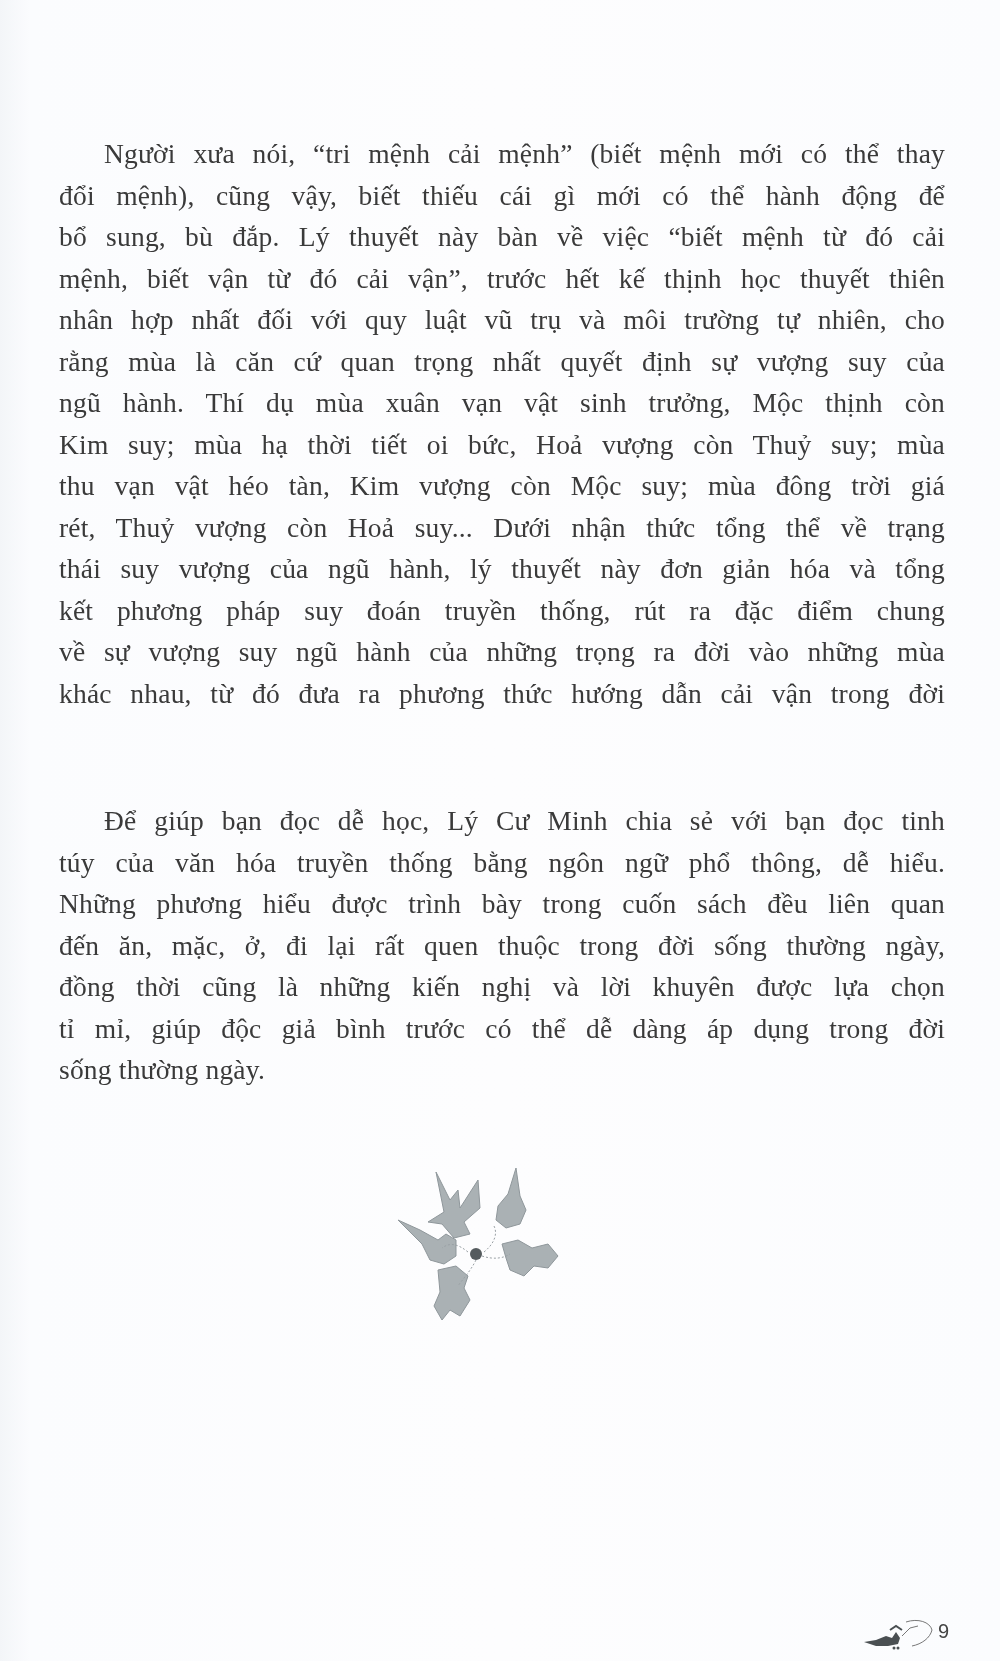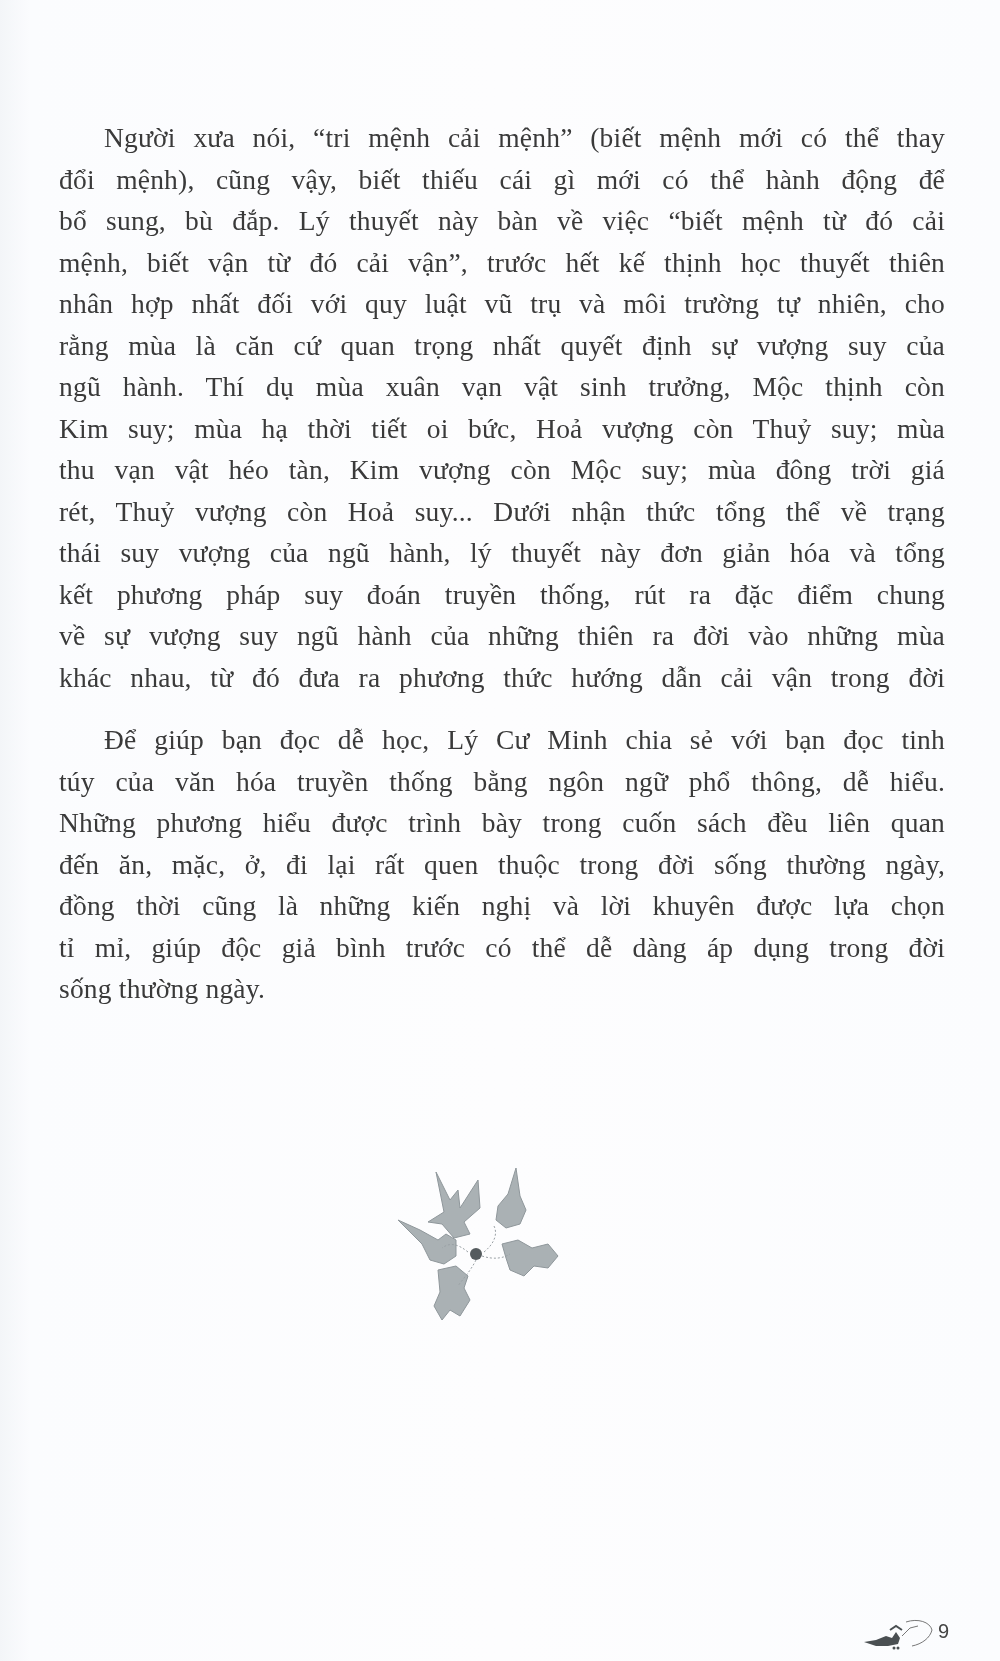--- a/index.html
+++ b/index.html
@@ -21,23 +21,24 @@
     width: 1000px; height: 1661px;
     background: linear-gradient(90deg, #f3f5f8 0px, #fbfcfe 30px, #fdfdfe 500px, #fbfcfe 1000px);
   }
   .text-block {
     position: absolute;
     left: 59px;
     width: 886px;
     font-family: "Liberation Serif", "DejaVu Serif", serif;
     font-size: 27.5px;
     letter-spacing: 0.2px;
+    margin-top: 16px;
   }
   .paragraph-1 { top: 117px; }
-  .paragraph-2 { top: 719px; }
+  .paragraph-2 { top: 784px; }
   .line {
     height: 41.5px;
     line-height: 41.5px;
     white-space: nowrap;
     text-align: justify;
     text-align-last: justify;
     display: block;
   }
   .line.last {
     text-align-last: left;
@@ -79,21 +80,21 @@
     <span class="line">bổ sung, bù đắp. Lý thuyết này bàn về việc “biết mệnh từ đó cải</span>
     <span class="line">mệnh, biết vận từ đó cải vận”, trước hết kế thịnh học thuyết thiên</span>
     <span class="line">nhân hợp nhất đối với quy luật vũ trụ và môi trường tự nhiên, cho</span>
     <span class="line">rằng mùa là căn cứ quan trọng nhất quyết định sự vượng suy của</span>
     <span class="line">ngũ hành. Thí dụ mùa xuân vạn vật sinh trưởng, Mộc thịnh còn</span>
     <span class="line">Kim suy; mùa hạ thời tiết oi bức, Hoả vượng còn Thuỷ suy; mùa</span>
     <span class="line">thu vạn vật héo tàn, Kim vượng còn Mộc suy; mùa đông trời giá</span>
     <span class="line">rét, Thuỷ vượng còn Hoả suy... Dưới nhận thức tổng thể về trạng</span>
     <span class="line">thái suy vượng của ngũ hành, lý thuyết này đơn giản hóa và tổng</span>
     <span class="line">kết phương pháp suy đoán truyền thống, rút ra đặc điểm chung</span>
-    <span class="line">về sự vượng suy ngũ hành của những thiên ra đời vào những mùa</span>
+    <span class="line">về sự vượng suy ngũ hành của những trọng ra đời vào những mùa</span>
     <span class="line">khác nhau, từ đó đưa ra phương thức hướng dẫn cải vận trong đời</span>
   </div>
 
   <div class="text-block paragraph-2">
     <span class="line indent">Để giúp bạn đọc dễ học, Lý Cư Minh chia sẻ với bạn đọc tinh</span>
     <span class="line">túy của văn hóa truyền thống bằng ngôn ngữ phổ thông, dễ hiểu.</span>
     <span class="line">Những phương hiểu được trình bày trong cuốn sách đều liên quan</span>
     <span class="line">đến ăn, mặc, ở, đi lại rất quen thuộc trong đời sống thường ngày,</span>
     <span class="line">đồng thời cũng là những kiến nghị và lời khuyên được lựa chọn</span>
     <span class="line">tỉ mỉ, giúp độc giả bình trước có thể dễ dàng áp dụng trong đời</span>

